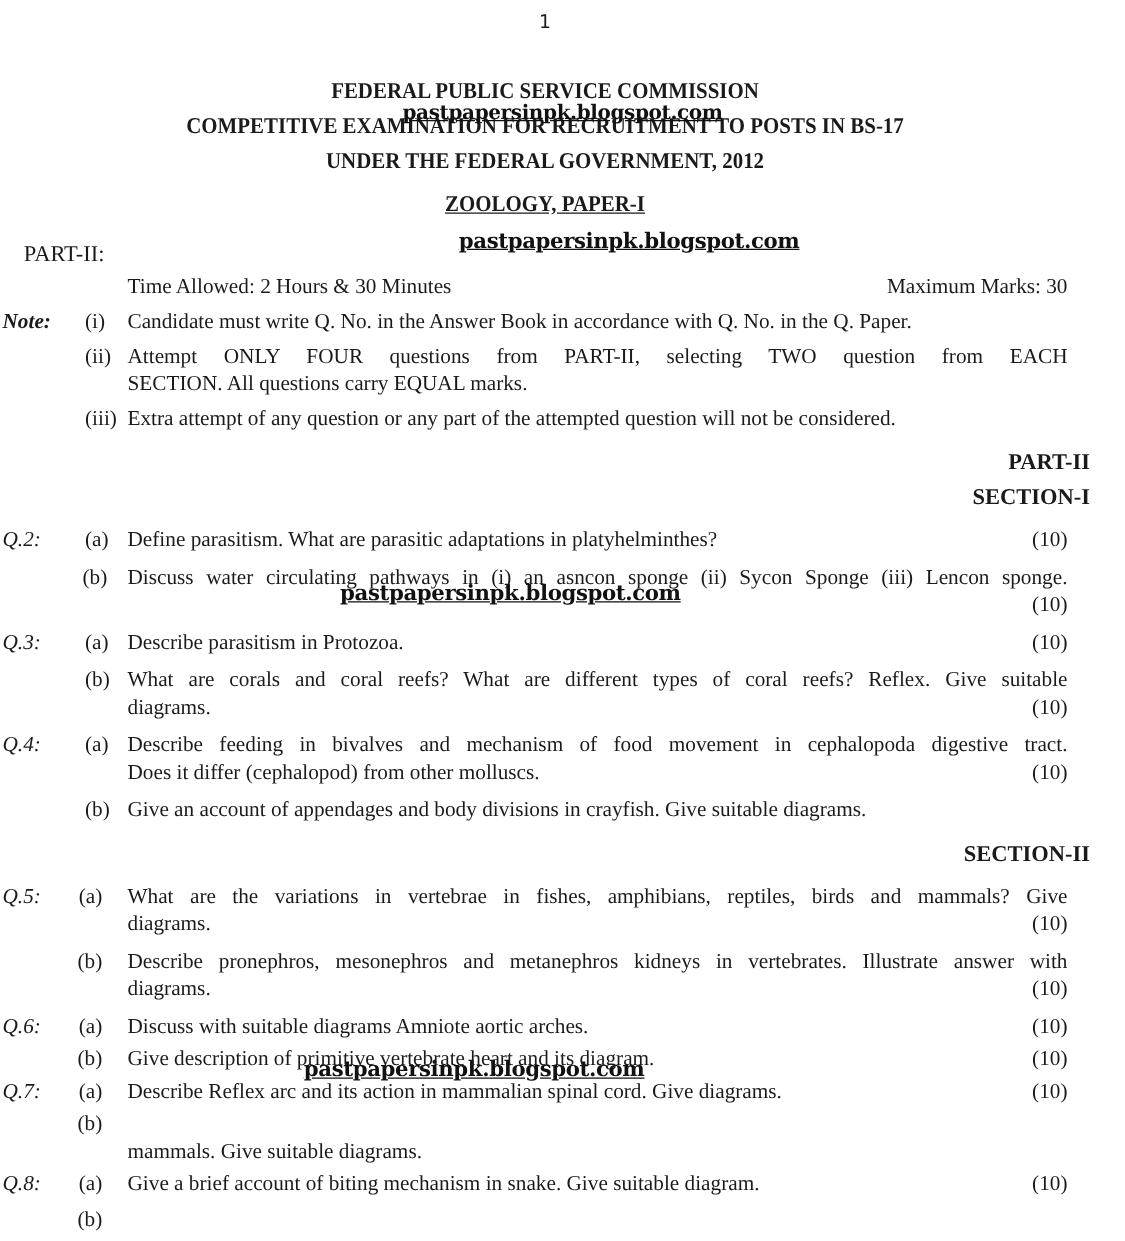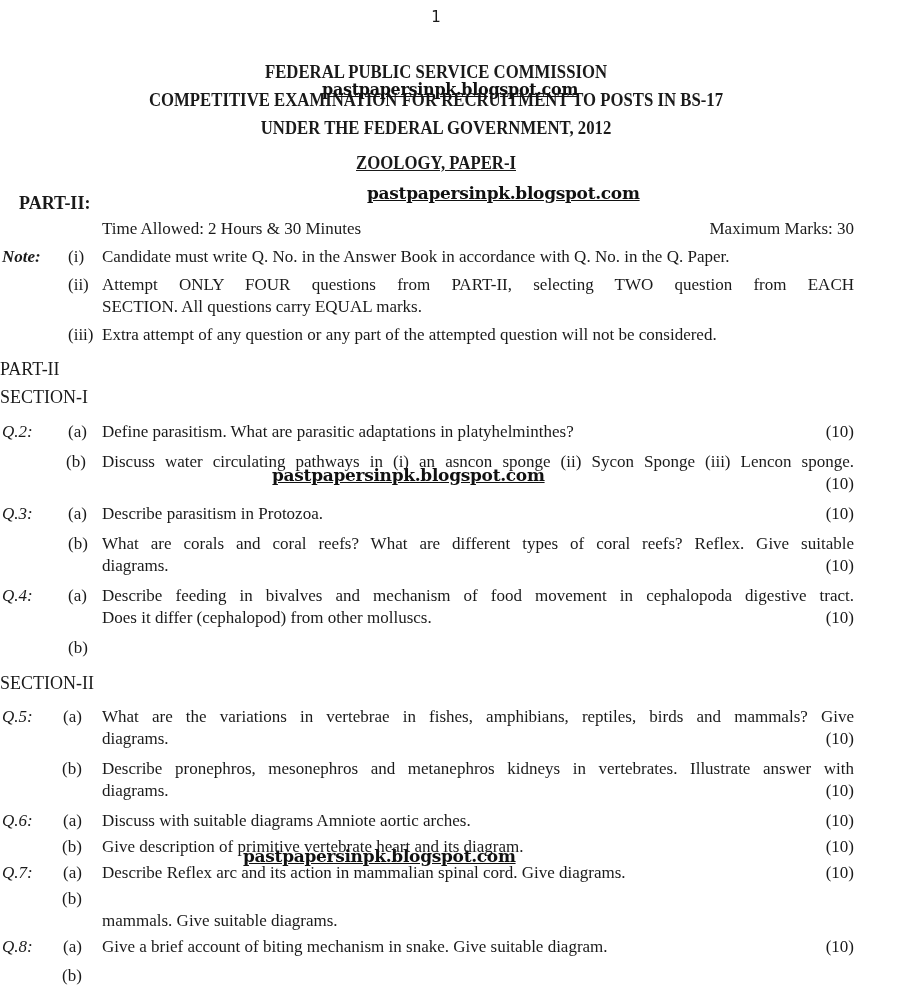--- a/index.html
+++ b/index.html
@@ -3,29 +3,29 @@
 <meta charset="utf-8">
 <style>
   html, body { margin: 0; padding: 0; background: #ffffff; }
   body { width: 900px; height: 993px; position: relative; overflow: hidden;
          font-family: "Liberation Serif", serif; color: #1a1a1a; }
   .abs { position: absolute; white-space: nowrap; }
   .page-num { left: 0; width: 872px; top: 8px; text-align: center; font-family: "DejaVu Sans", sans-serif; font-size: 15px; }
   .hdr { left: 0; width: 872px; text-align: center; font-weight: bold; font-size: 18px; transform: scaleX(0.93); transform-origin: 436px 0; }
   .subject { left: 0; width: 872px; text-align: center; font-weight: bold; font-size: 18px; text-decoration: underline; transform: scaleX(0.93); transform-origin: 436px 0; }
   .wm { font-family: "DejaVu Serif", serif; font-weight: bold; font-size: 17px; text-decoration: underline; color: #111; letter-spacing: -0.3px; }
-  .part-label { left: 19px; top: 193px; font-weight: bold; font-size: 18px; }
+  .part-label { left: 19px; top: 193px; font-weight: normal; font-size: 18px; }
   .line { font-size: 17px; }
   .row { position: absolute; left: 0; width: 900px; font-size: 17px; height: 22px; }
   .qn { position: absolute; left: 2px; font-style: italic; }
   .sub { position: absolute; }
   .txt { position: absolute; left: 102px; }
   .txt.just { width: 752px; text-align: justify; text-align-last: justify; }
   .mk { position: absolute; right: 46px; text-align: center; }
-  .center-bold { left: 0; width: 872px; text-align: left; font-weight: normal; font-size: 18px; }
+  .center-bold { left: 0; width: 872px; text-align: right; font-weight: bold; font-size: 18px; }
 </style>
 </head>
 <body>
 
 <div class="abs page-num">1</div>
 
 <div class="abs hdr" style="top:62px">FEDERAL PUBLIC SERVICE COMMISSION</div>
 <div class="abs hdr" style="top:90px">COMPETITIVE EXAMINATION FOR RECRUITMENT TO POSTS IN BS-17</div>
 <div class="abs hdr" style="top:118px">UNDER THE FEDERAL GOVERNMENT, 2012</div>
 <div class="abs subject" style="top:153px">ZOOLOGY, PAPER-I</div>
@@ -92,20 +92,21 @@
   <span class="qn">Q.4:</span>
   <span class="sub" style="left:68px">(a)</span>
   <span class="txt just">Describe feeding in bivalves and mechanism of food movement in cephalopoda digestive tract.</span>
 </div>
 <div class="row" style="top:608px">
   <span class="txt">Does it differ (cephalopod) from other molluscs.</span>
   <span class="mk">(10)</span>
 </div>
 <div class="row" style="top:638px">
   <span class="sub" style="left:68px">(b)</span>
+  <span class="txt">Give an account of appendages and body divisions in crayfish. Give suitable diagrams.</span>
 </div>
 
 <div class="abs center-bold" style="top:673px">SECTION-II</div>
 
 <div class="row" style="top:707px">
   <span class="qn">Q.5:</span>
   <span class="sub" style="left:63px">(a)</span>
   <span class="txt just">What are the variations in vertebrae in fishes, amphibians, reptiles, birds and mammals? Give</span>
 </div>
 <div class="row" style="top:729px">

